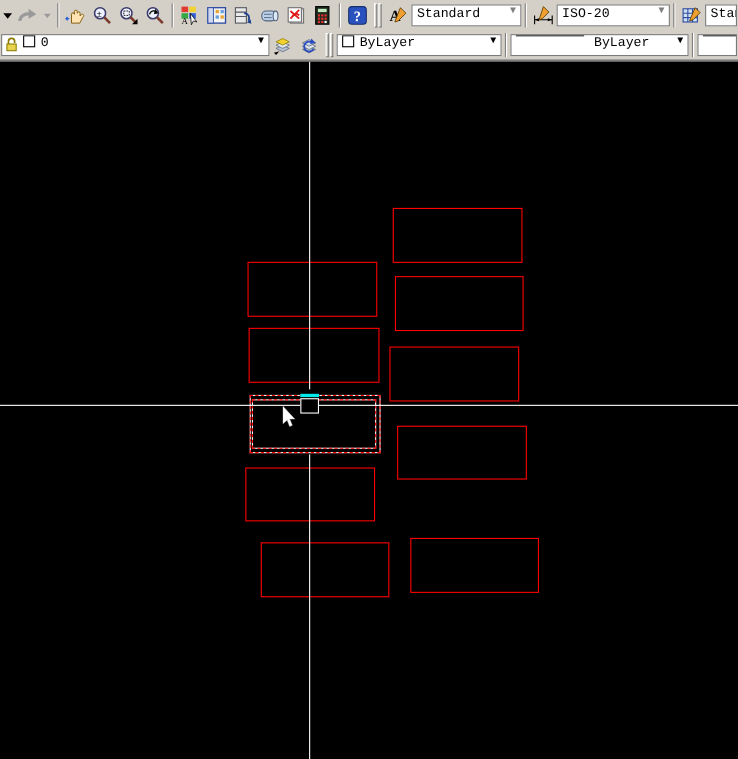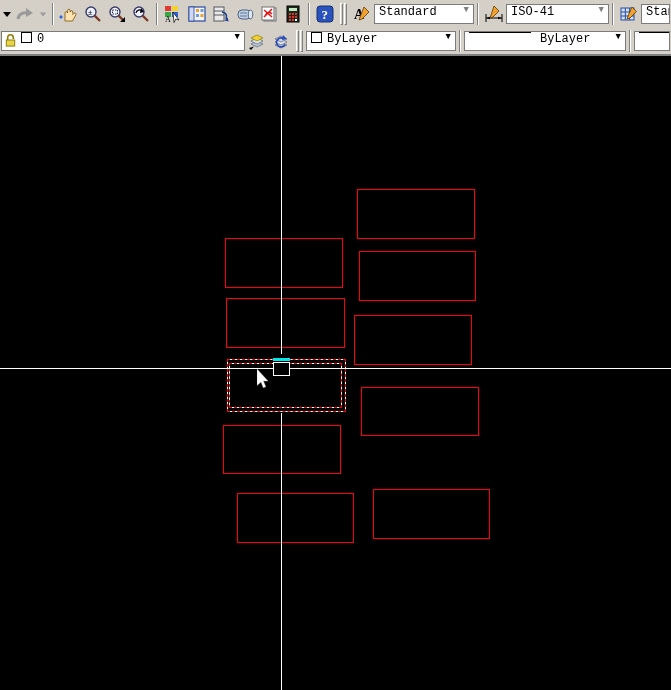--- a/index.html
+++ b/index.html
@@ -187,21 +187,21 @@
       <svg width="20" height="20" viewBox="0 0 20 20">
         <line x1="2" y1="14" x2="18" y2="14" stroke="#000" stroke-width="1"></line>
         <line x1="2" y1="10" x2="2" y2="18" stroke="#000"></line>
           <line x1="18" y1="10" x2="18" y2="18" stroke="#000"></line>
         <polygon points="2,14 6,12.7 6,15.3" fill="#000"></polygon>
           <polygon points="18,14 14,12.7 14,15.3" fill="#000"></polygon>
         <polygon points="10,2 15,7 9,13 6,14 7,11" fill="#f0a030" stroke="#5f3c00" stroke-width="0.8"></polygon>
       </svg>
     </div>
     <div class="combo" style="width:103px">
-      <span>ISO-41</span>
+      <span>ISO-20</span>
       <span class="arrow gray">▼</span>
     </div>
     <div class="tb-sep"></div>
 
     <div class="tb-btn">
       <svg width="20" height="20" viewBox="0 0 20 20">
         <rect x="2" y="4" width="13" height="12" fill="#cfe0f2" stroke="#2b4aa0"></rect>
         <line x1="2" y1="8" x2="15" y2="8" stroke="#2b4aa0"></line>
           <line x1="2" y1="12" x2="15" y2="12" stroke="#2b4aa0"></line>
         <line x1="6.3" y1="4" x2="6.3" y2="16" stroke="#2b4aa0"></line>

